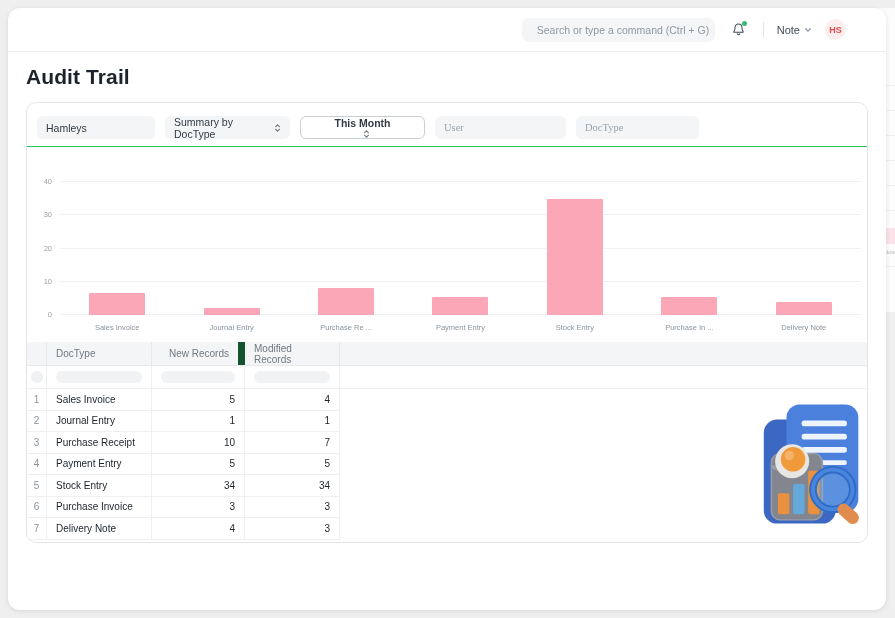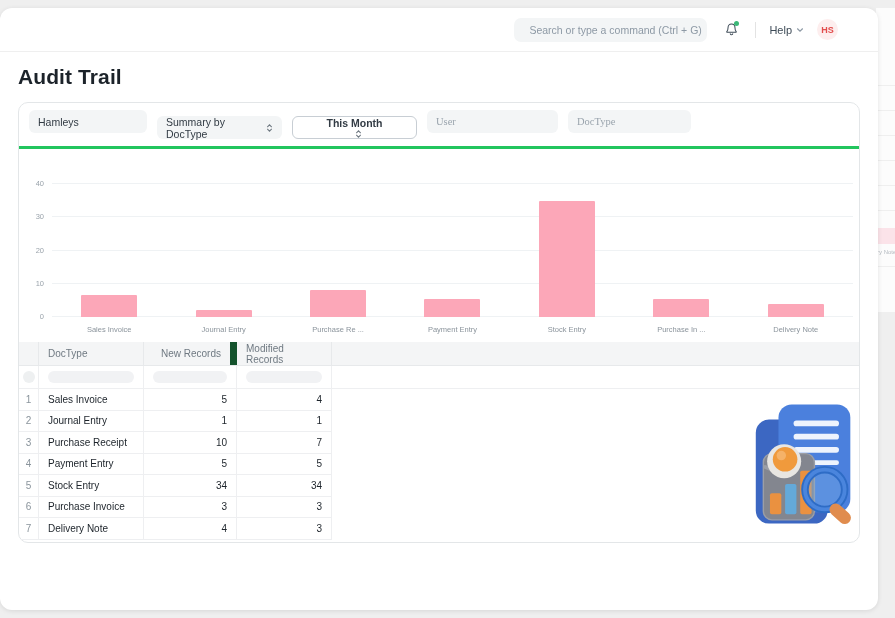--- a/index.html
+++ b/index.html
@@ -6,21 +6,21 @@
   html,body { width:895px; height:618px; overflow:hidden; }
   body { background:#efefef; font-family:"Liberation Sans", sans-serif; position:relative; color:#1c232a; }
 
   
   .backdrop-strip { position:absolute; left:876px; top:8px; width:19px; height:304px; background:#fcfcfc; }
   .backdrop-line { position:absolute; left:0; width:100%; height:1px; background:#efefef; }
   .backdrop-pink { position:absolute; left:2px; top:220px; width:17px; height:16px; background:#fbe3e9; }
   .backdrop-text { position:absolute; left:1px; top:241px; font-size:6px; color:#b4bac0; white-space:nowrap; }
 
   
-  .card { position:absolute; left:0; top:8px; width:878px; height:602px; background:#fff;
+  .card { position:absolute; left:8px; top:8px; width:878px; height:602px; background:#fff;
           border-radius:12px; box-shadow:0 1px 5px rgba(0,0,0,.10); overflow:hidden; }
 
   
   .navbar { height:44px; display:flex; align-items:center; justify-content:flex-end;
             padding-right:40px; gap:13px; border-bottom:1px solid #efefef; }
   .searchbox { width:193px; height:24px; background:#f3f5f6; border-radius:7px; border:none;
                display:flex; align-items:center; padding:0 9px; gap:6px; }
   .searchbox span.ph { font-size:10.5px; color:#8d99a5; white-space:nowrap; }
   .icon-btn { width:22px; height:22px; display:flex; align-items:center; justify-content:center; position:relative; }
   .nav-divider { width:1px; height:16px; background:#e3e3e3; }
@@ -30,21 +30,21 @@
   .green-dot { position:absolute; top:2px; right:3px; width:5px; height:5px; border-radius:50%; background:#3bb877; }
 
   
   .page { padding:0 18px; }
   .page-title { margin-top:13px; font-size:21px; font-weight:700; letter-spacing:.1px; color:#1c232a; }
 
   .report-box { margin-top:13px; border:1px solid #e3e6e8; border-radius:10px; width:842px; height:441px;
                 position:relative; background:#fff; overflow:hidden; }
 
   
-  .filter-row { display:flex; align-items:flex-start; gap:10px; padding:7px 10px; border-bottom:3px solid #22c55e; }
+  .filter-row { display:flex; align-items:flex-end; gap:10px; padding:7px 10px; border-bottom:1px solid #22c55e; }
   .f-input { height:23px; background:#f3f5f6; border-radius:6px; display:flex; align-items:center;
              padding:0 9px; font-size:10.5px; color:#323b44; }
   .f-input .ph { color:#9aa4ad;font-family:Liberation Serif, serif; }
   .f-select { justify-content:space-between;margin-top:6px; }
   .f-select.active { background:#fff; border:1px solid #c8ced4; font-weight:600;flex-direction:column; }
   .updown { display:flex; flex-direction:column; line-height:4px; margin-left:8px; }
   .updown svg { display:block; }
 
   
   .chart-section { position:relative; height:203px; }
@@ -110,21 +110,21 @@
     </div>
     <div class="icon-btn">
       <svg width="15" height="15" viewBox="0 0 16 16">
         <path d="M8 2.2c-2.3 0-3.7 1.7-3.7 3.8 0 2.5-.8 3.6-1.3 4.2-.2.3 0 .8.4.8h9.2c.4 0 .6-.5.4-.8-.5-.6-1.3-1.7-1.3-4.2 0-2.1-1.4-3.8-3.7-3.8z" fill="none" stroke="#3e4b57" stroke-width="1.1" stroke-linejoin="round"></path>
         <path d="M6.7 12.6c.2.6.7 1 1.3 1s1.1-.4 1.3-1" fill="none" stroke="#3e4b57" stroke-width="1.1" stroke-linecap="round"></path>
       </svg>
       <span class="green-dot"></span>
     </div>
     <div class="nav-divider"></div>
     <div class="help">
-      <span>Help</span>
+      <span>Note</span>
       <svg width="8" height="6" viewBox="0 0 8 6">
         <path d="M1.5 1.8 L4 4.2 L6.5 1.8" fill="none" stroke="#8d99a5" stroke-width="1.2" stroke-linecap="round"></path>
       </svg>
     </div>
     <div class="avatar">HS</div>
   </div>
 
   <div class="page">
     <div class="page-title">Audit Trail</div>
 

